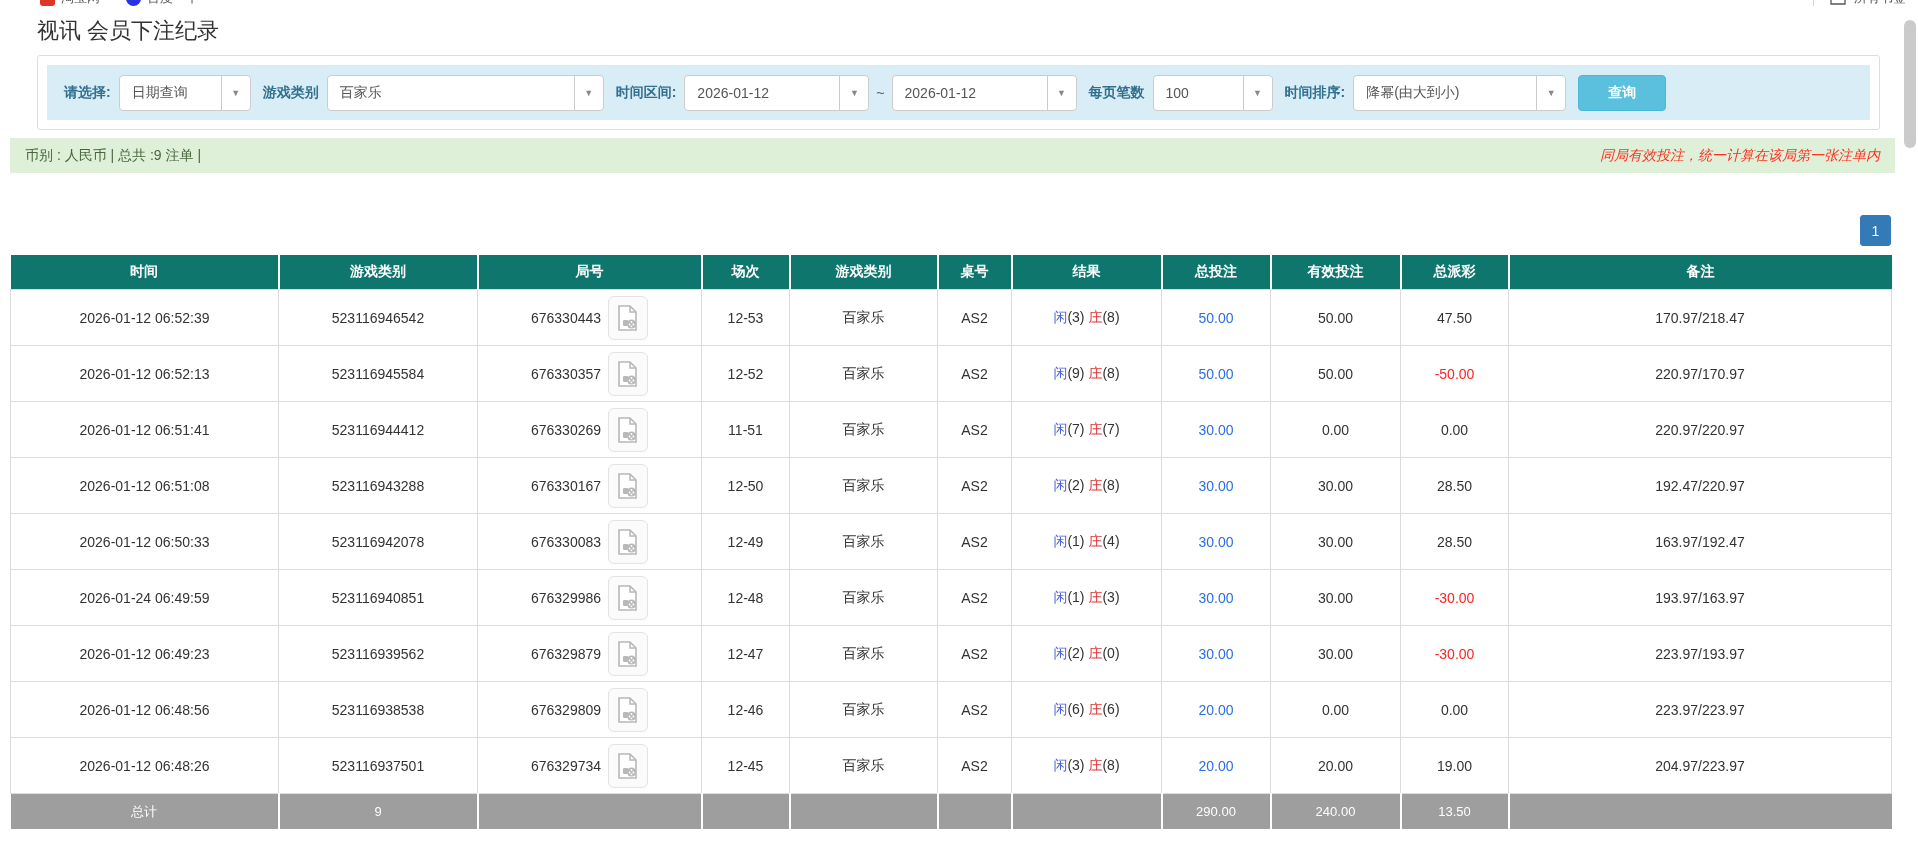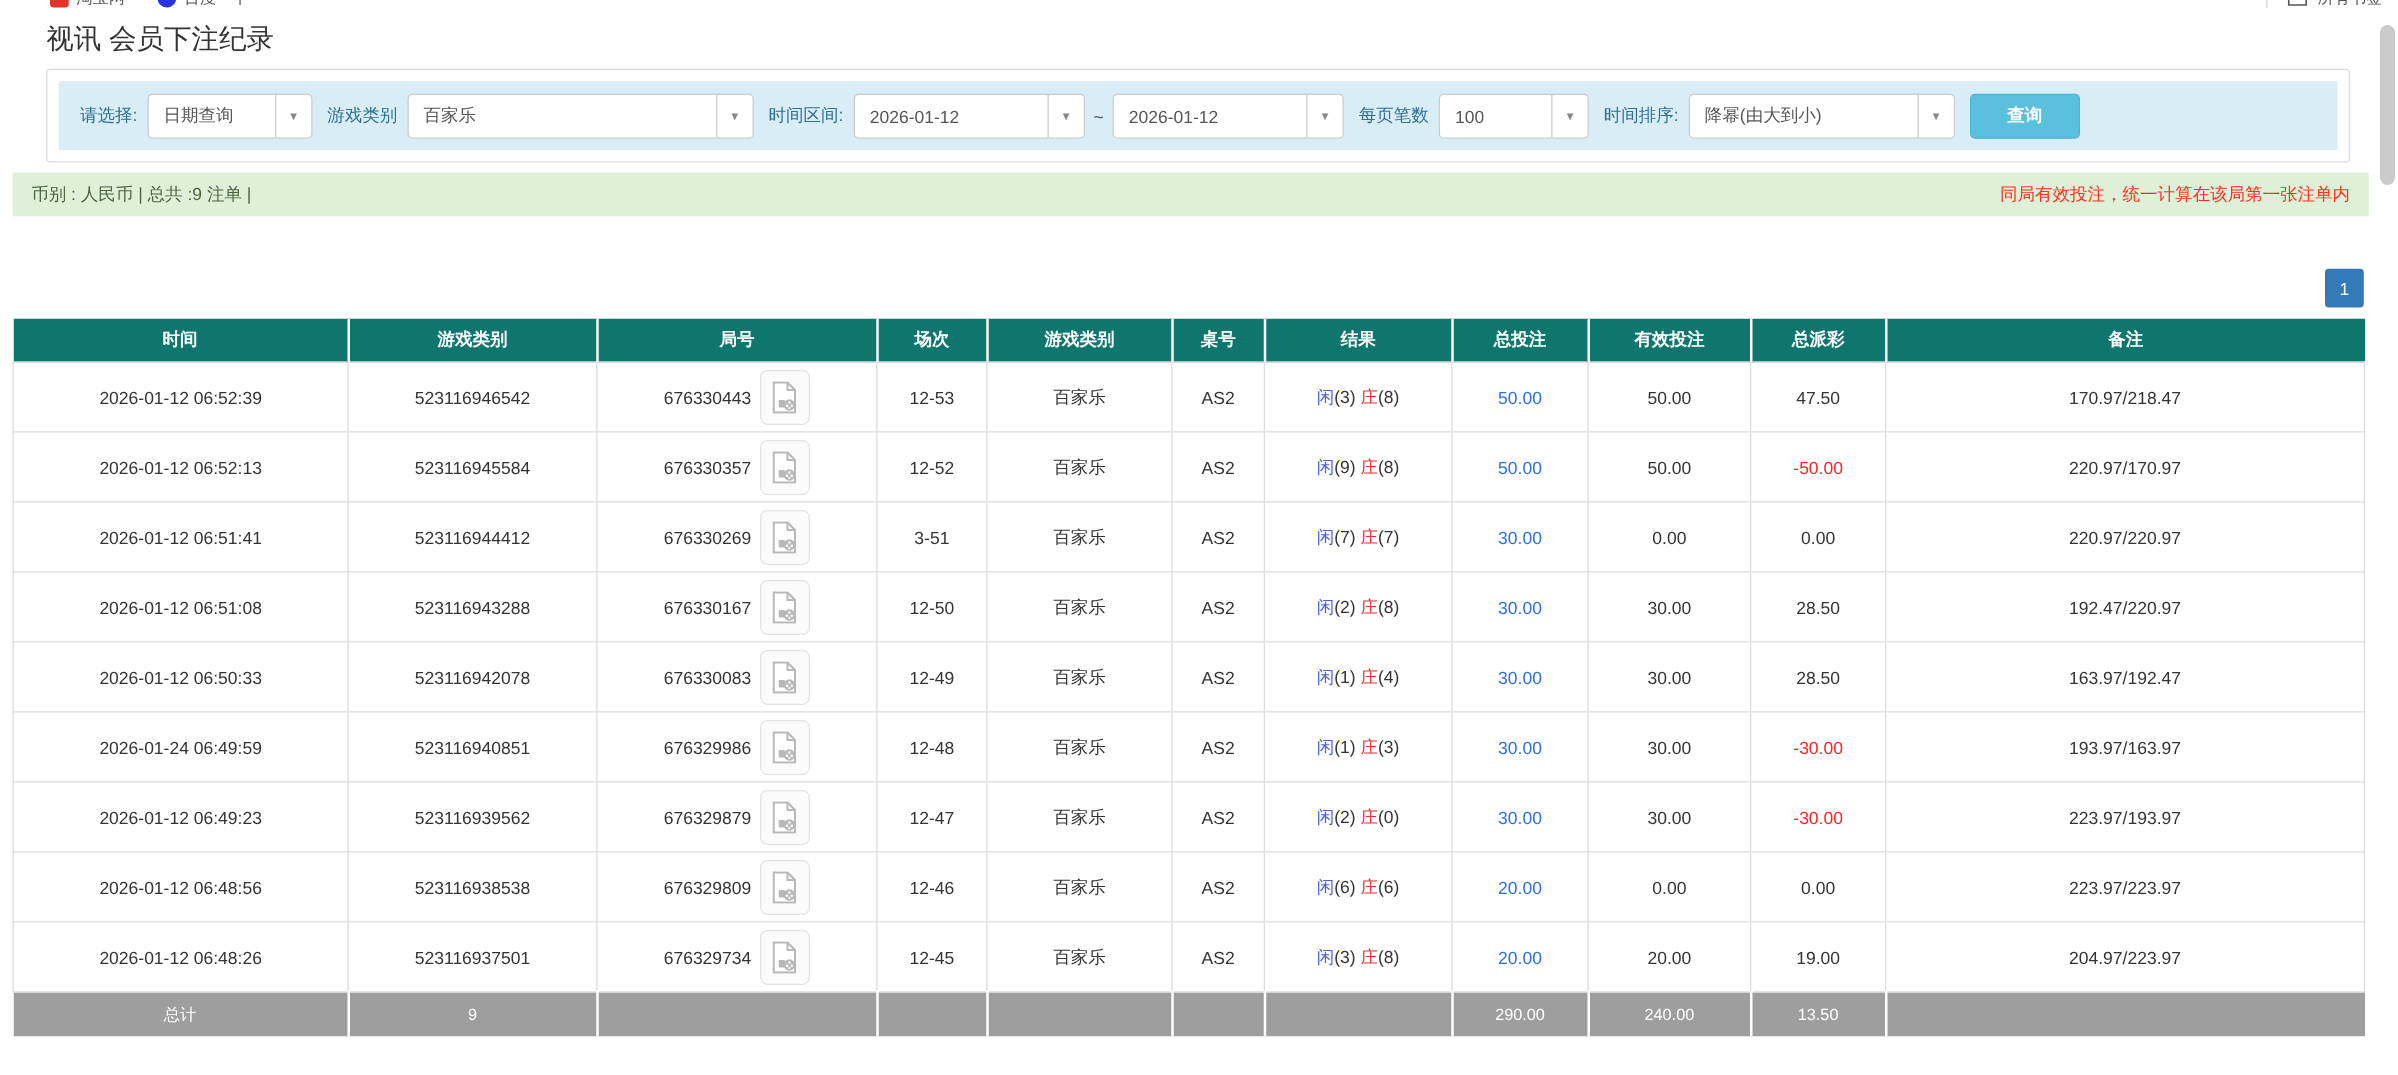--- a/index.html
+++ b/index.html
@@ -14,31 +14,31 @@
   .bm-fav{width:15px;height:15px;border-radius:3px;display:inline-block;}
   .bm-fav.red{background:#e0342b;}
   .bm-fav.blue{background:#2932e1;border-radius:50%;}
   .bm-right{margin-left:auto;display:flex;align-items:center;gap:8px;}
   .bm-divider{width:1px;height:16px;background:#d6d6d6;margin-right:8px;}
   
   .page-title{margin:9px 0 0 37px;font-size:22px;line-height:26px;color:#333;font-weight:500;}
   
   .panel{margin:11px 0 0 37px;width:1823px;border:1px solid #ddd;border-radius:3px;padding:9px;background:#fff;}
   .filter-bar{background:#d9edf7;height:55px;display:flex;align-items:center;padding:0 17px;font-size:14px;}
-  .f-label{color:#31708f;font-weight:normal;white-space:nowrap;margin:0 8px 0 12px;}
+  .f-label{color:#31708f;font-weight:bold;white-space:nowrap;margin:0 8px 0 12px;}
   .f-label.first{margin-left:0;}
   .sel{background:#fff;border:1px solid #ccc;border-radius:4px;height:34px;display:flex;align-items:center;justify-content:space-between;color:#555;cursor:pointer;flex:none;gap:22px;}
   .sel .sel-text{padding-left:12px;white-space:nowrap;overflow:hidden;}
   .sel .sel-arrow{width:28px;align-self:stretch;border-left:1px solid #ccc;display:flex;align-items:center;justify-content:center;color:#888;font-size:9px;}
   .tilde{color:#555;margin:0 7px;}
   .btn-query{margin-left:12px;width:86px;height:34px;background:#5bc0de;border:1px solid #46b8da;border-radius:4px;color:#fff;font-size:14px;display:flex;align-items:center;justify-content:center;cursor:pointer;font-weight:bold;}
   
   .summary-bar{margin:8px 0 0 10px;width:1855px;height:35px;background:#dff0d8;display:flex;align-items:center;justify-content:space-between;padding:0 15px;font-size:14px;}
   .summary-left{color:#49653e;}
-  .summary-right{color:#ff3020;}
+  .summary-right{color:#ff3020;font-style:italic;}
   
   .pager{display:flex;justify-content:flex-end;margin:42px 27px 0 0;}
   .page-btn{min-width:29px;height:29px;background:#337ab7;border:1px solid #337ab7;border-radius:3px;color:#fff;font-size:14px;display:flex;align-items:center;justify-content:center;cursor:pointer;}
   
   table.records{margin:9px 0 0 10px;border-collapse:collapse;table-layout:fixed;width:1881px;}
   table.records thead th{background:#0f766e;color:#fff;font-size:14px;font-weight:bold;height:32px;border-right:2px solid #fff;text-align:center;}
   table.records thead th:last-child{border-right:none;}
   table.records tbody td{height:55px;border:1px solid #dcdcdc;text-align:center;font-size:14px;color:#333;background:#fff;padding:0 4px;}
   table.records tfoot td{height:33px;background:#9e9e9e;color:#fff;font-size:13px;text-align:center;border-right:2px solid #fff;}
   table.records tfoot td:last-child{border-right:none;}
@@ -236,21 +236,21 @@
                   <circle cx="14.5" cy="19" r="4.6" fill="#b8b8b8"></circle>
                   <circle cx="14.5" cy="17" r="1" fill="#fff"></circle>
                   <circle cx="12.6" cy="19.6" r="1" fill="#fff"></circle>
                   <circle cx="16.4" cy="19.6" r="1" fill="#fff"></circle>
                   <circle cx="14.5" cy="21.4" r="0.9" fill="#fff"></circle>
                 </svg>
               </span>
             </span>
           </span>
         </td>
-        <td><span>3-51</span></td>
+        <td><span>11-51</span></td>
         <td><span>百家乐</span></td>
         <td><span>AS2</span></td>
         <td><span class="c-player">闲</span><span>(7)</span> <span class="c-banker">庄</span><span>(7)</span></td>
         <td><a class="c-link">30.00</a></td>
         <td><span>0.00</span></td>
         <td><span class="">0.00</span></td>
         <td><span>220.97/220.97</span></td>
       </tr>
       <tr>
         <td><span>2026-01-12 06:51:08</span></td>

